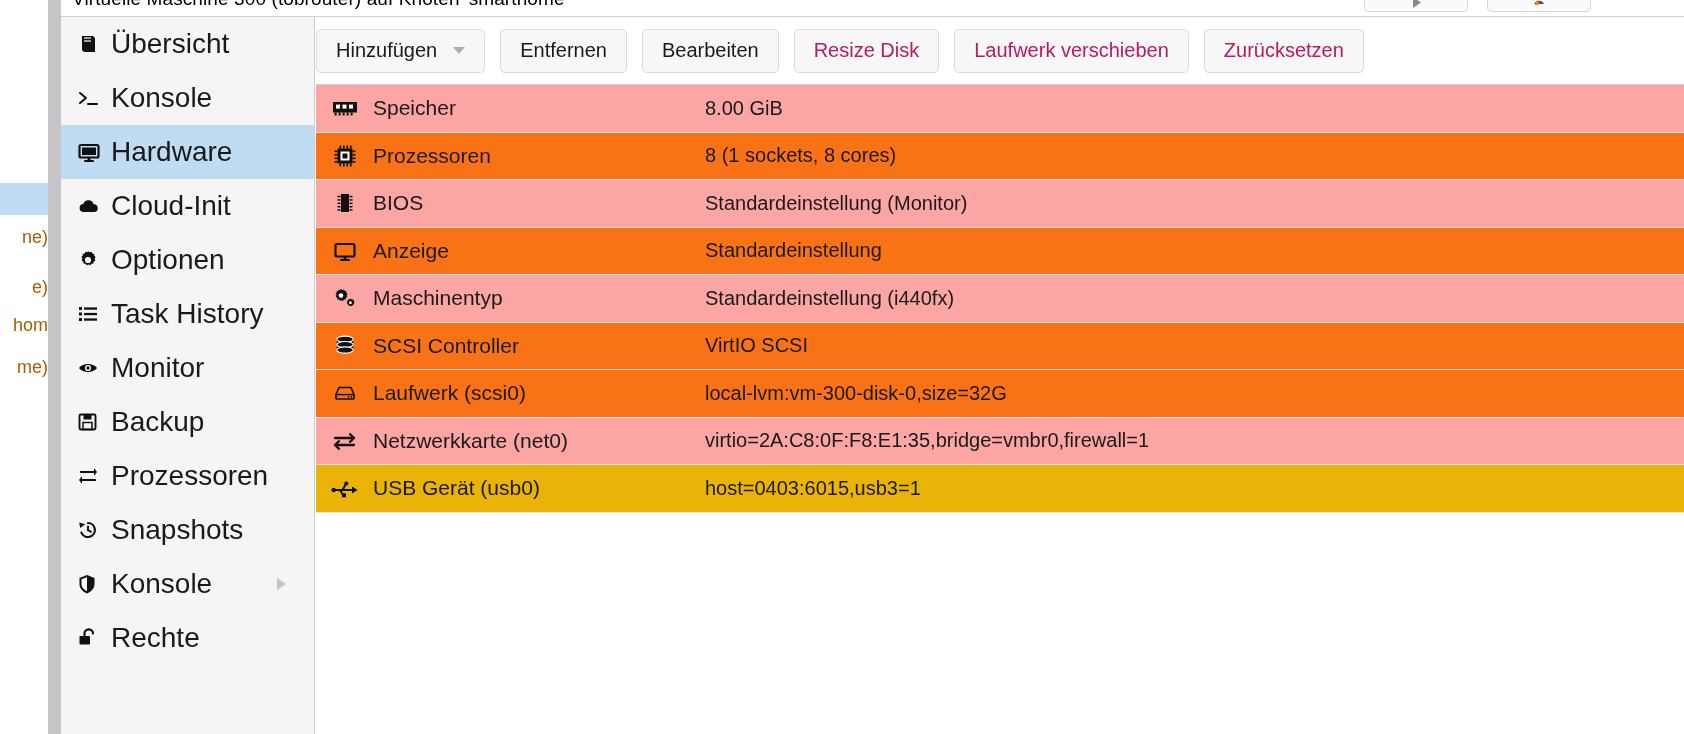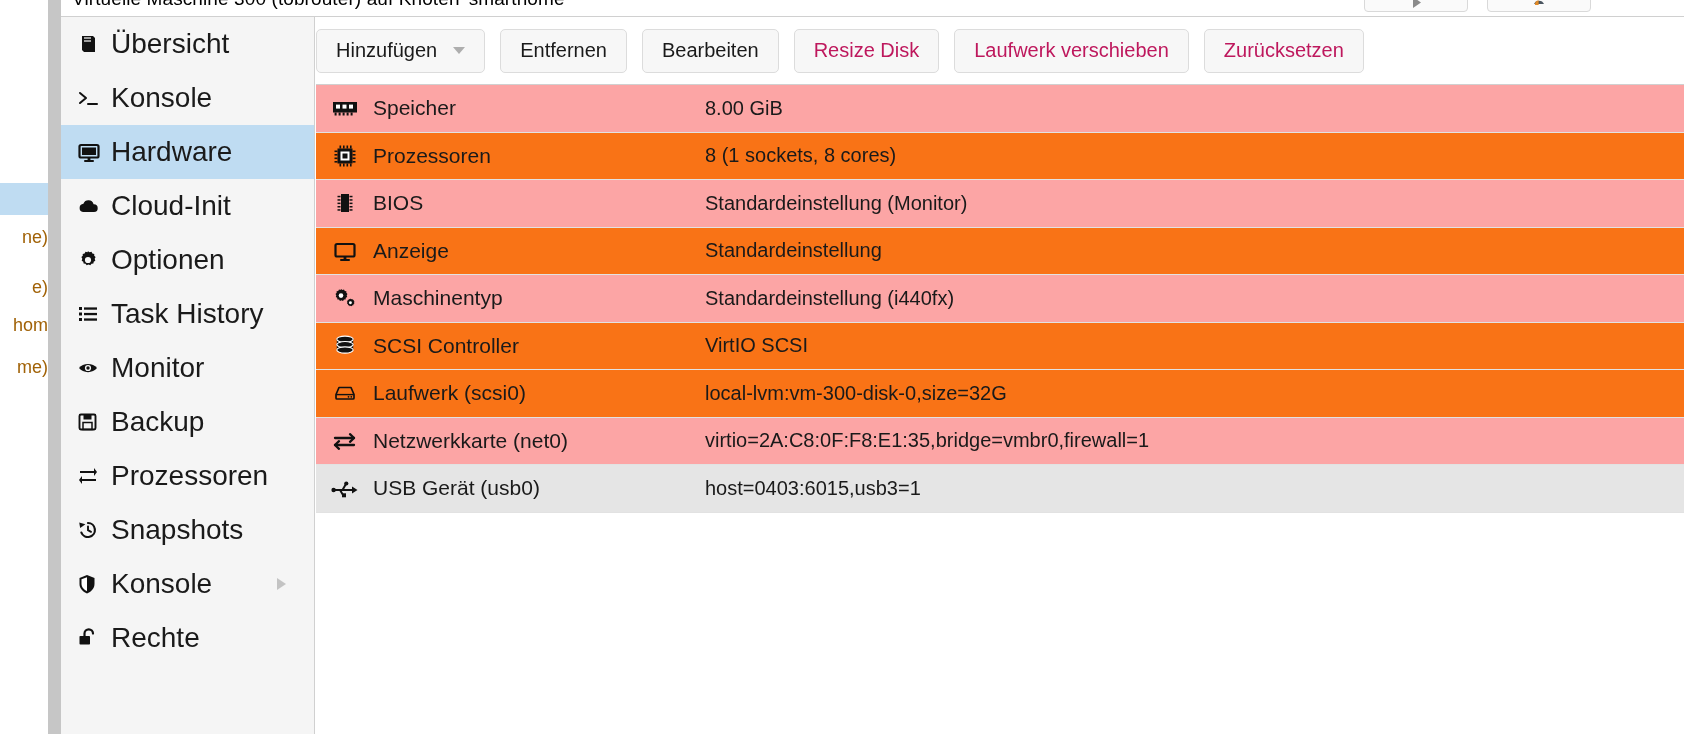--- a/index.html
+++ b/index.html
@@ -185,21 +185,21 @@
   .hw-table { position: relative; }
   .hw-row {
     display: flex;
     align-items: center;
     height: 46.5px;
     border-bottom: 1px solid #e2e2e2;
     background: #fca5a5;
     cursor: pointer;
   }
   .hw-row.alt { background: #f97316; }
-  .hw-row.selected { background: #e5e5e5; }
+  .hw-row.selected { background: #eab308; }
   .hw-ico {
     width: 57px;
     min-width: 57px;
     display: flex;
     align-items: center;
     justify-content: center;
     color: #000;
   }
   .hw-key {
     width: 332px;

